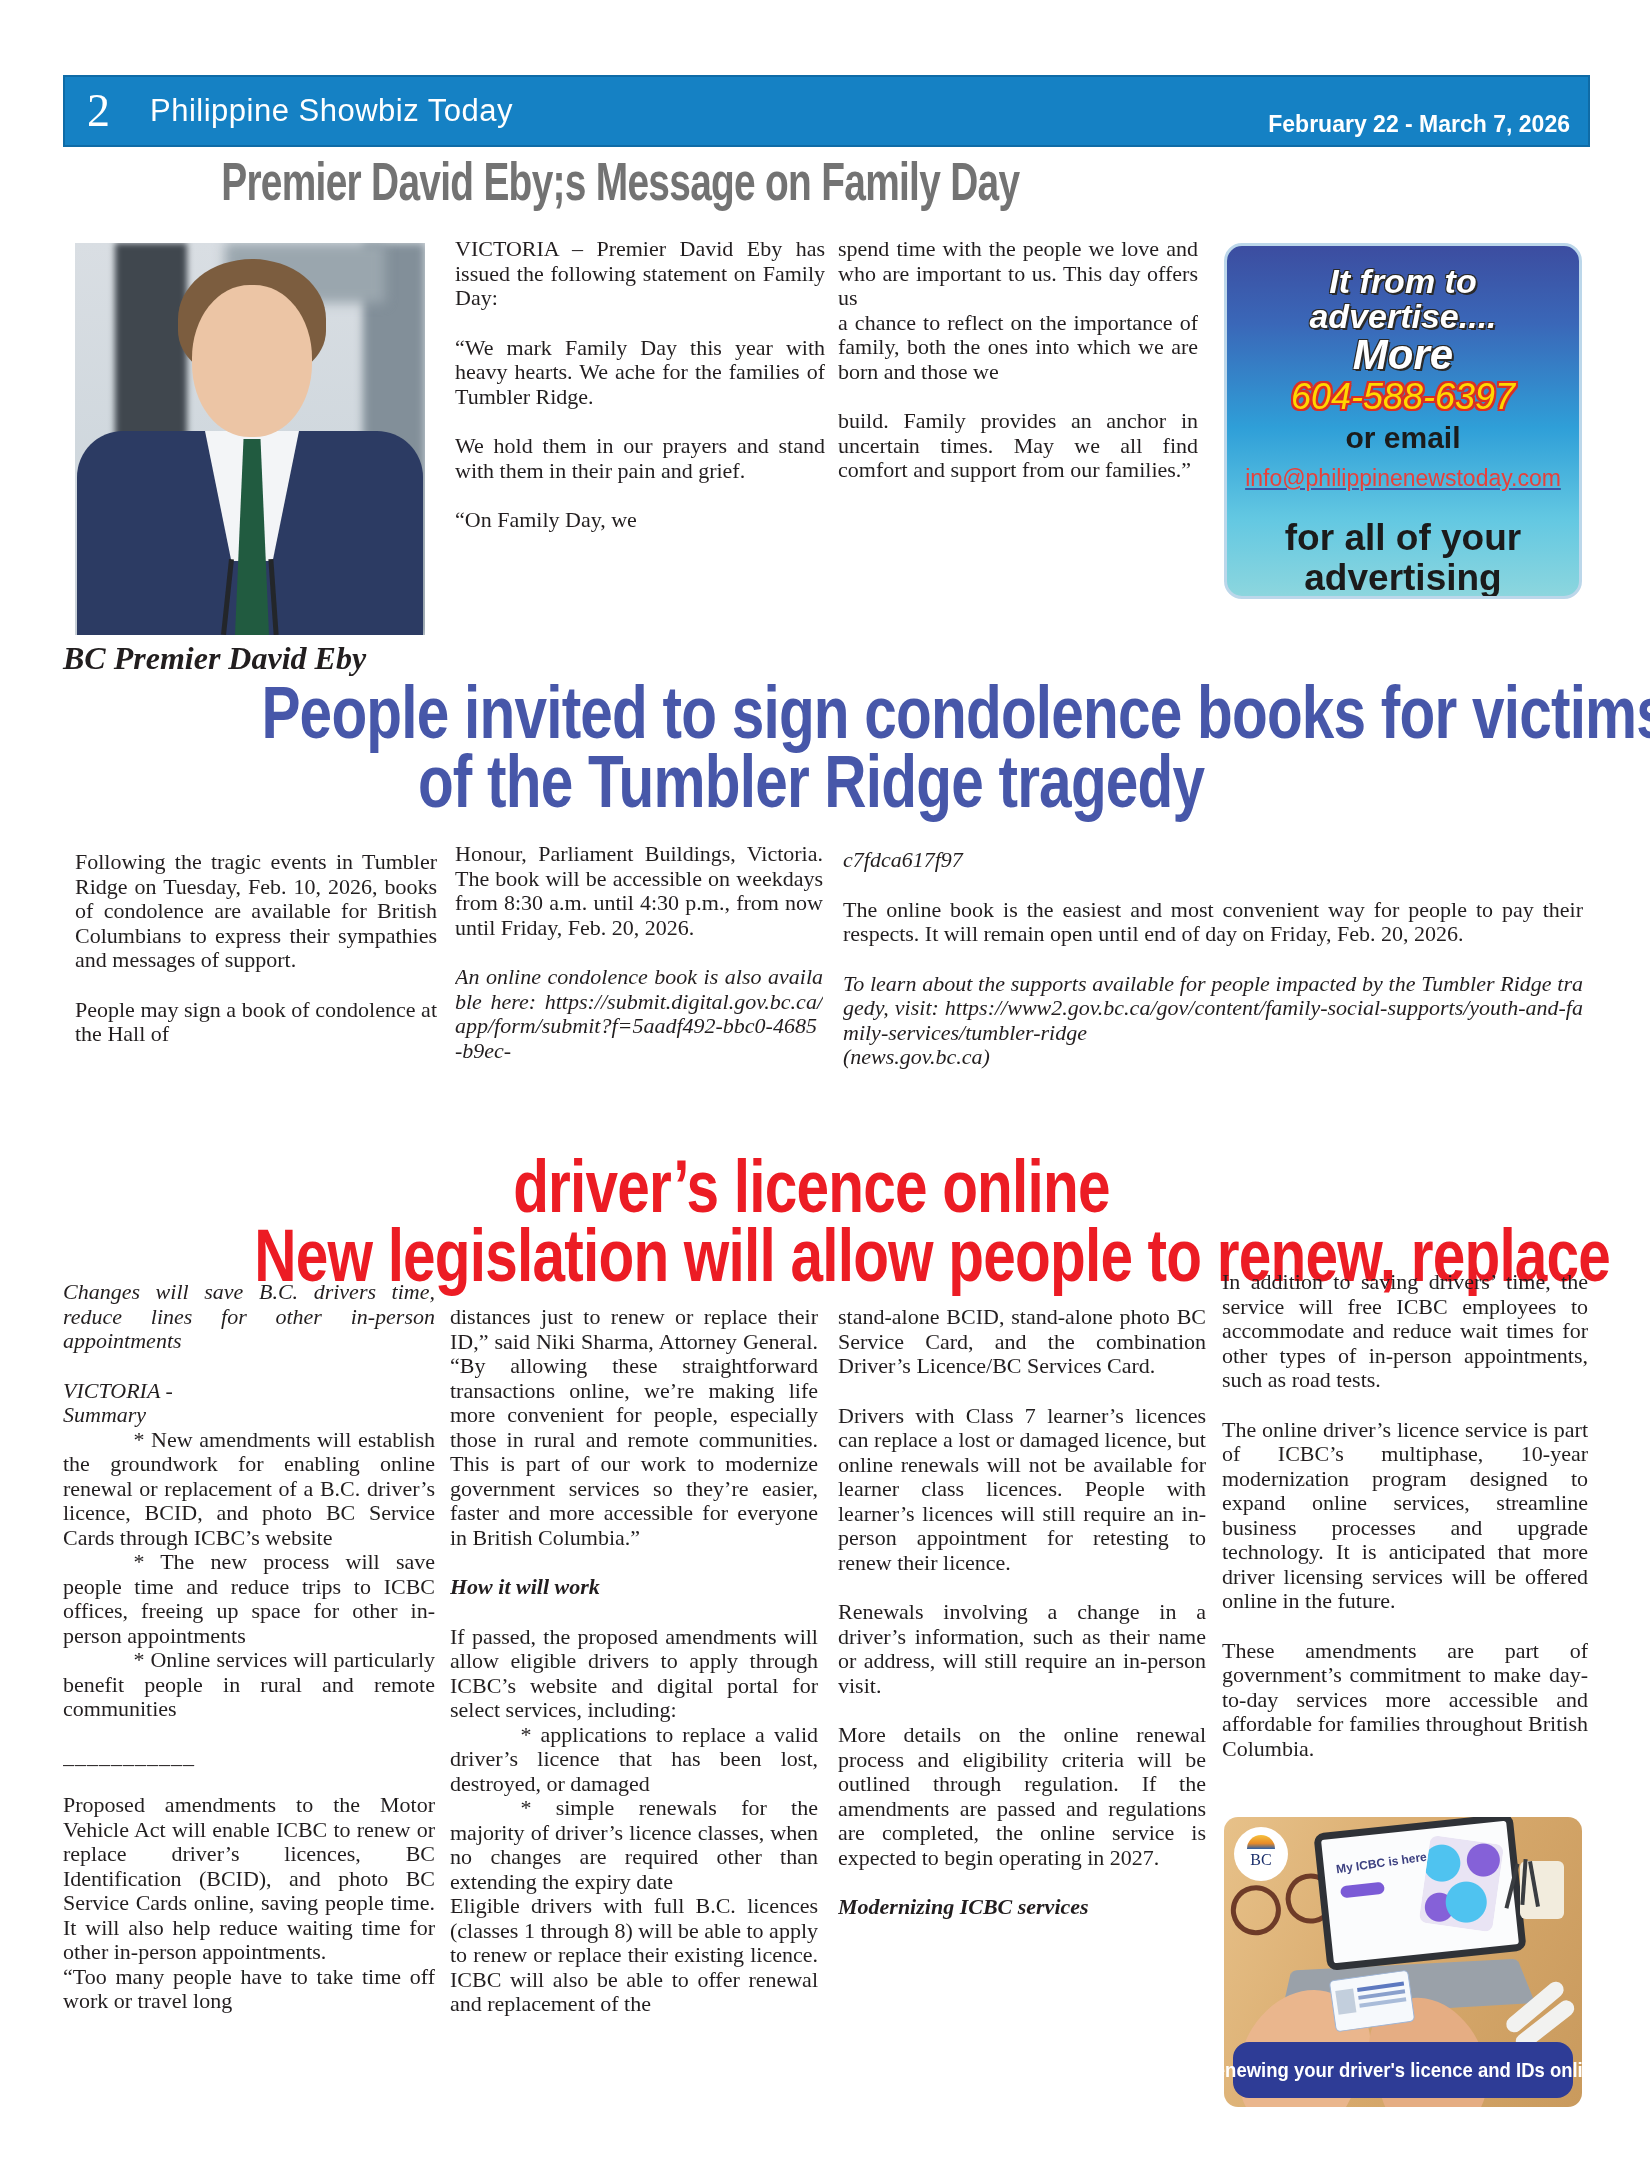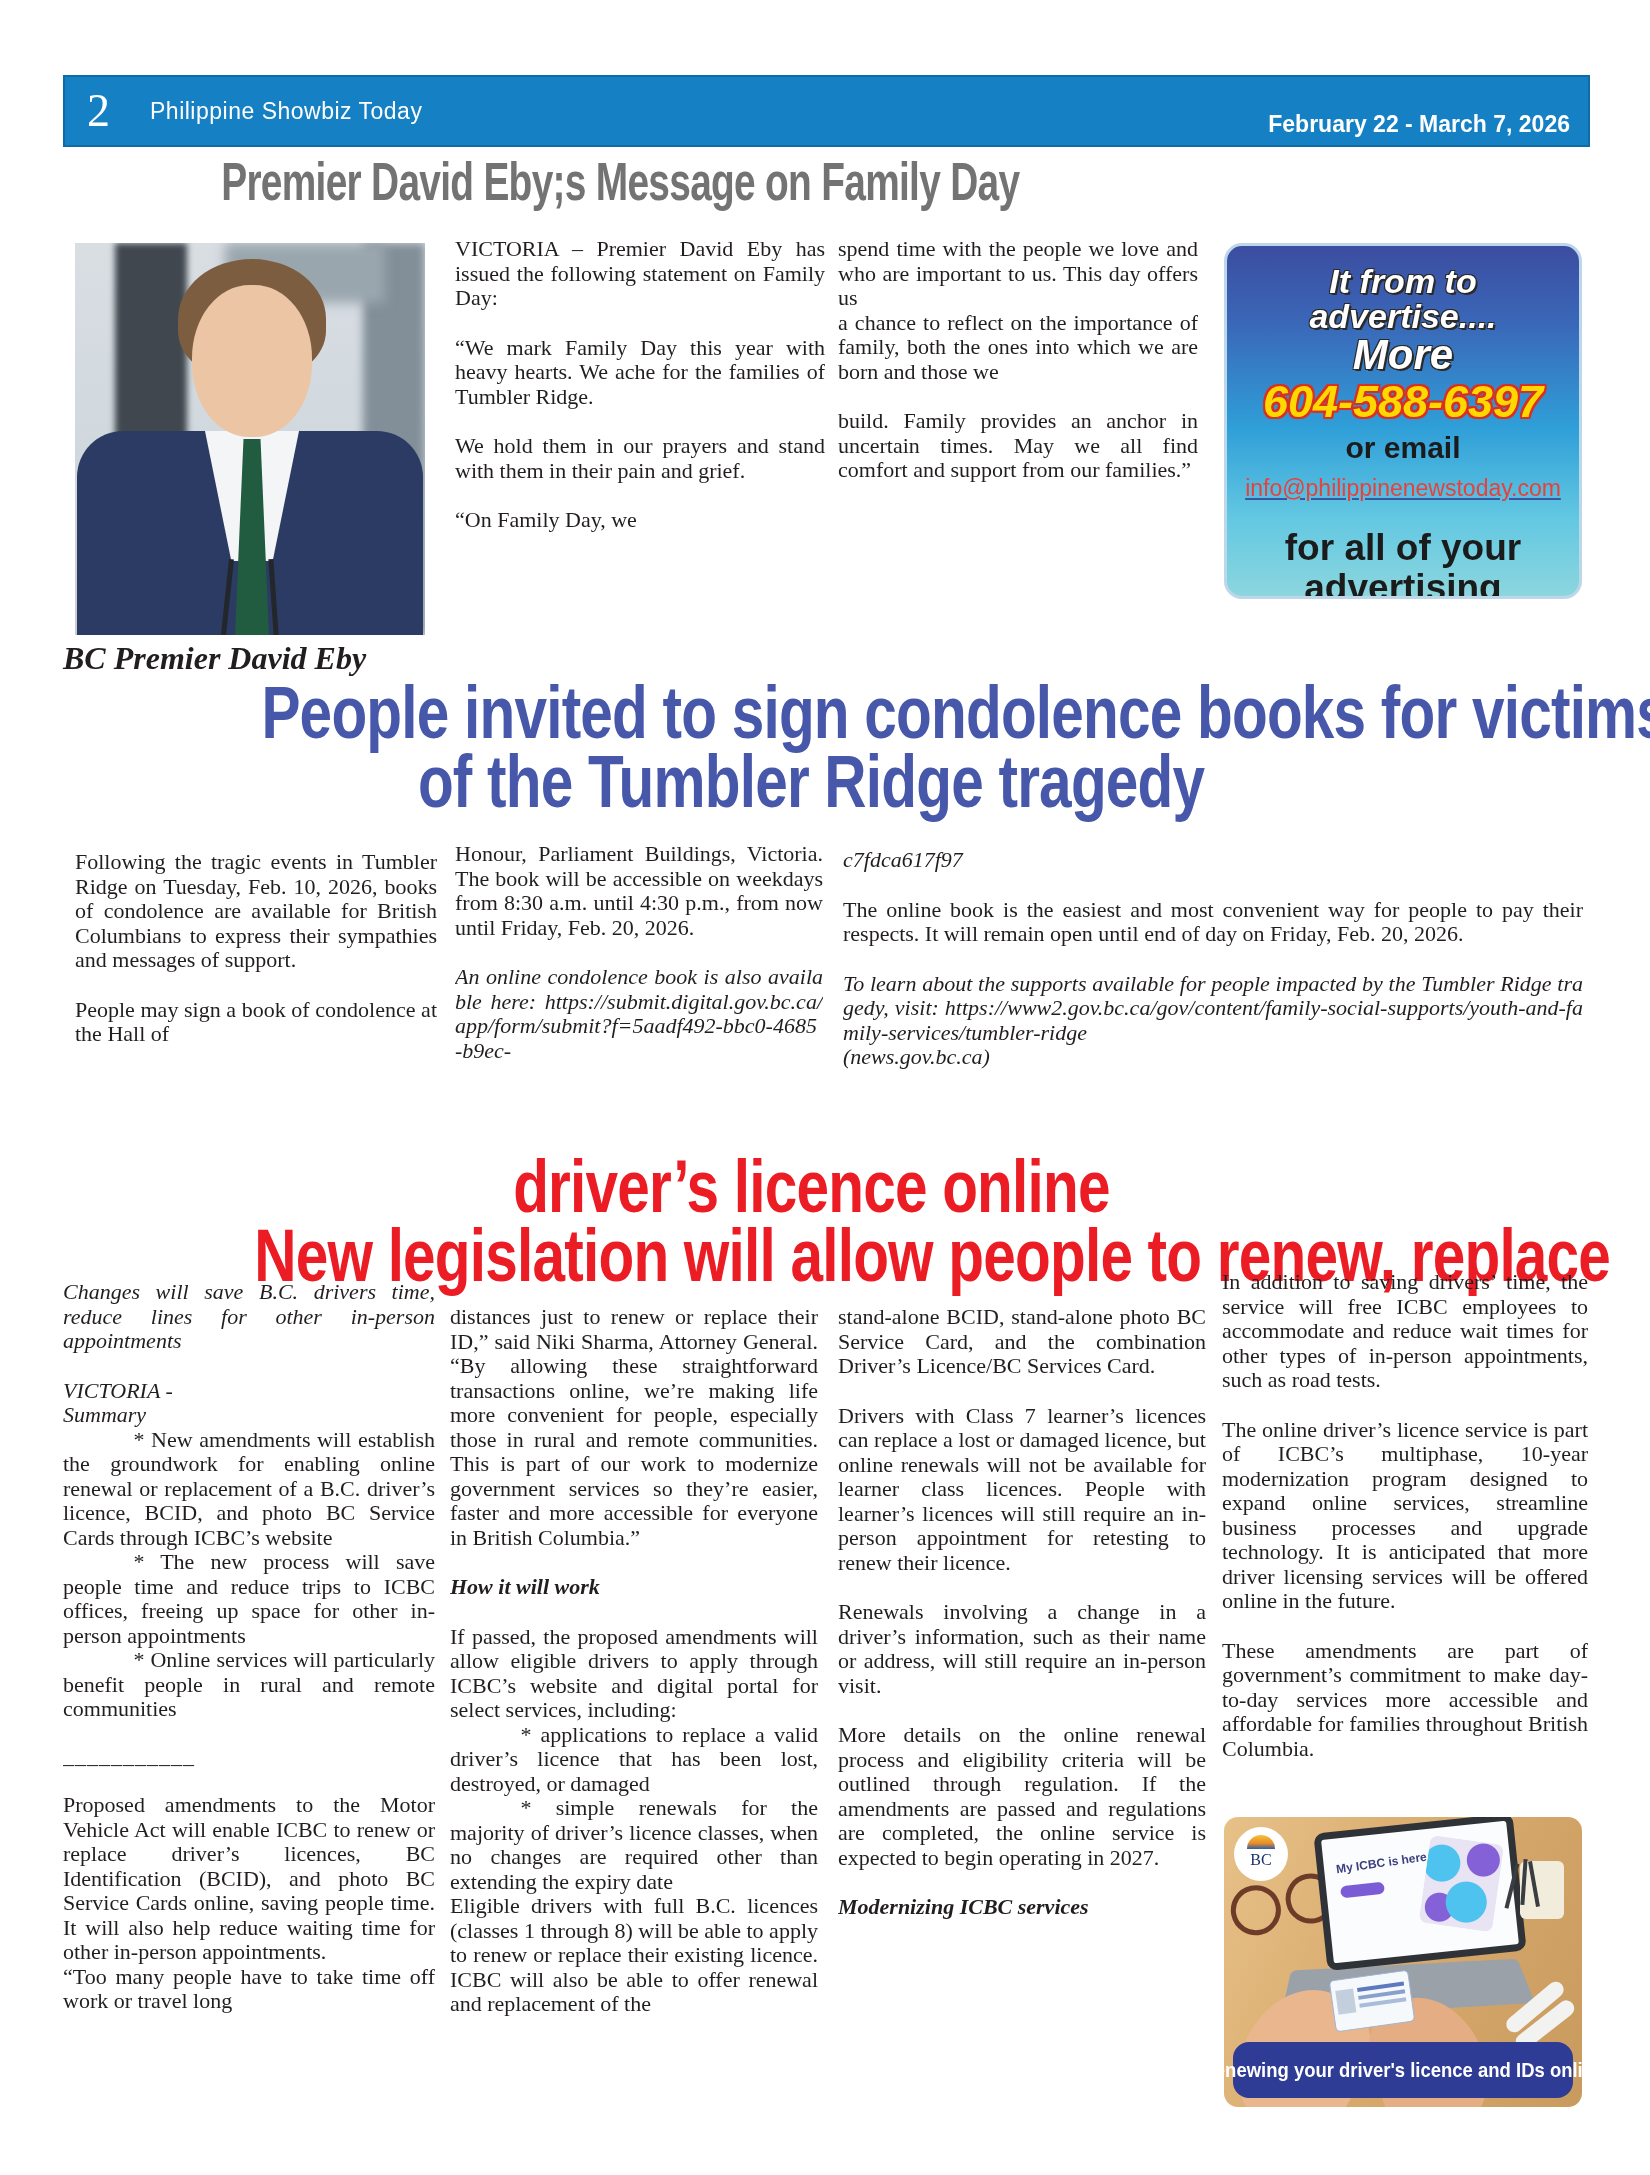--- a/index.html
+++ b/index.html
@@ -4,21 +4,21 @@
 <style>
   html,body{margin:0;padding:0;background:#ffffff;}
   .page{position:relative;width:1650px;height:2175px;background:#ffffff;overflow:hidden;
         font-family:"Liberation Serif", serif;color:#221e1f;}
 
   
   .topbar{position:absolute;left:63px;top:75px;width:1527px;height:72px;
           background:#1581c4;border:2px solid #0f6ba6;box-sizing:border-box;
           display:flex;align-items:center;}
   .pagenum{font-family:"Liberation Serif",serif;font-size:46px;color:#fff;margin-left:22px;line-height:1;}
-  .mast{font-family:"Liberation Sans",sans-serif;font-size:23px;color:#fff;margin-left:40px;letter-spacing:.5px;}
+  .mast{font-family:"Liberation Sans",sans-serif;font-size:31px;color:#fff;margin-left:40px;letter-spacing:.5px;}
   .issuedate{font-family:"Liberation Sans",sans-serif;font-weight:bold;font-size:23px;color:#fff;
              margin-left:auto;margin-right:18px;margin-top:26px;}
 
   
   .hl{position:absolute;text-align:center;font-family:"Liberation Sans",sans-serif;font-weight:bold;}
   .cond{display:inline-block;transform:scaleX(.72);transform-origin:50% 50%;white-space:nowrap;letter-spacing:-1px;}
   .hl1{left:40px;top:150px;width:1160px;font-size:54px;color:#737373;}
   .hl2{left:63px;top:678px;width:1497px;font-size:75px;color:#4757a9;line-height:.92;}
   .hl2 .cond,.hl3 .cond{transform:scaleX(.78);}
   .hl3{left:63px;top:1152px;width:1497px;font-size:75px;color:#ec1c24;line-height:.92;}
@@ -71,21 +71,21 @@
 
   
   .adbox{position:absolute;left:1224px;top:243px;width:358px;height:356px;border-radius:18px;
          background:linear-gradient(180deg,#3c4da0 0%,#3a67b8 22%,#2f9fd8 52%,#63c8e2 78%,#8cd6de 100%);
          border:3px solid #bcd7ea;box-sizing:border-box;text-align:center;overflow:hidden;
          font-family:"Liberation Sans",sans-serif;}
   .ad-pays{margin-top:18px;font-size:34px;line-height:1.02;font-weight:bold;font-style:italic;color:#fff;
            text-shadow:2px 2px 0 #2a2a2a,-1px -1px 0 #2a2a2a,1px -1px 0 #2a2a2a,-1px 1px 0 #2a2a2a;}
   .ad-call{font-size:42px;font-weight:bold;font-style:italic;color:#fff;line-height:1.05;
            text-shadow:2px 2px 0 #2a2a2a,-1px -1px 0 #2a2a2a,1px -1px 0 #2a2a2a,-1px 1px 0 #2a2a2a;}
-  .ad-phone{font-size:45px;font-weight:bold;font-style:italic;color:#ffd800;line-height:1.1;
+  .ad-phone{font-size:36px;font-weight:normal;font-style:italic;color:#ffd800;line-height:1.1;
             text-shadow:-2px 0 #d93025,2px 0 #d93025,0 -2px #d93025,0 2px #d93025,
                         -2px -2px #d93025,2px 2px #d93025,-2px 2px #d93025,2px -2px #d93025;}
   .ad-oremail{font-size:30px;font-weight:bold;color:#1b1b1b;margin-top:4px;}
   .ad-email{display:inline-block;margin-top:10px;font-size:23px;color:#e8403a;
             text-decoration:underline;text-decoration-color:#3b55a5;}
   .ad-tag{margin-top:26px;font-size:37px;line-height:1.08;font-weight:bold;color:#1b1b1b;}
 
   
   .photo2{position:absolute;left:1224px;top:1817px;width:358px;height:290px;border-radius:14px;overflow:hidden;
           background:linear-gradient(115deg,#e7c189 0%,#d9ab6e 45%,#caa express 0,#c99a5d 100%);

